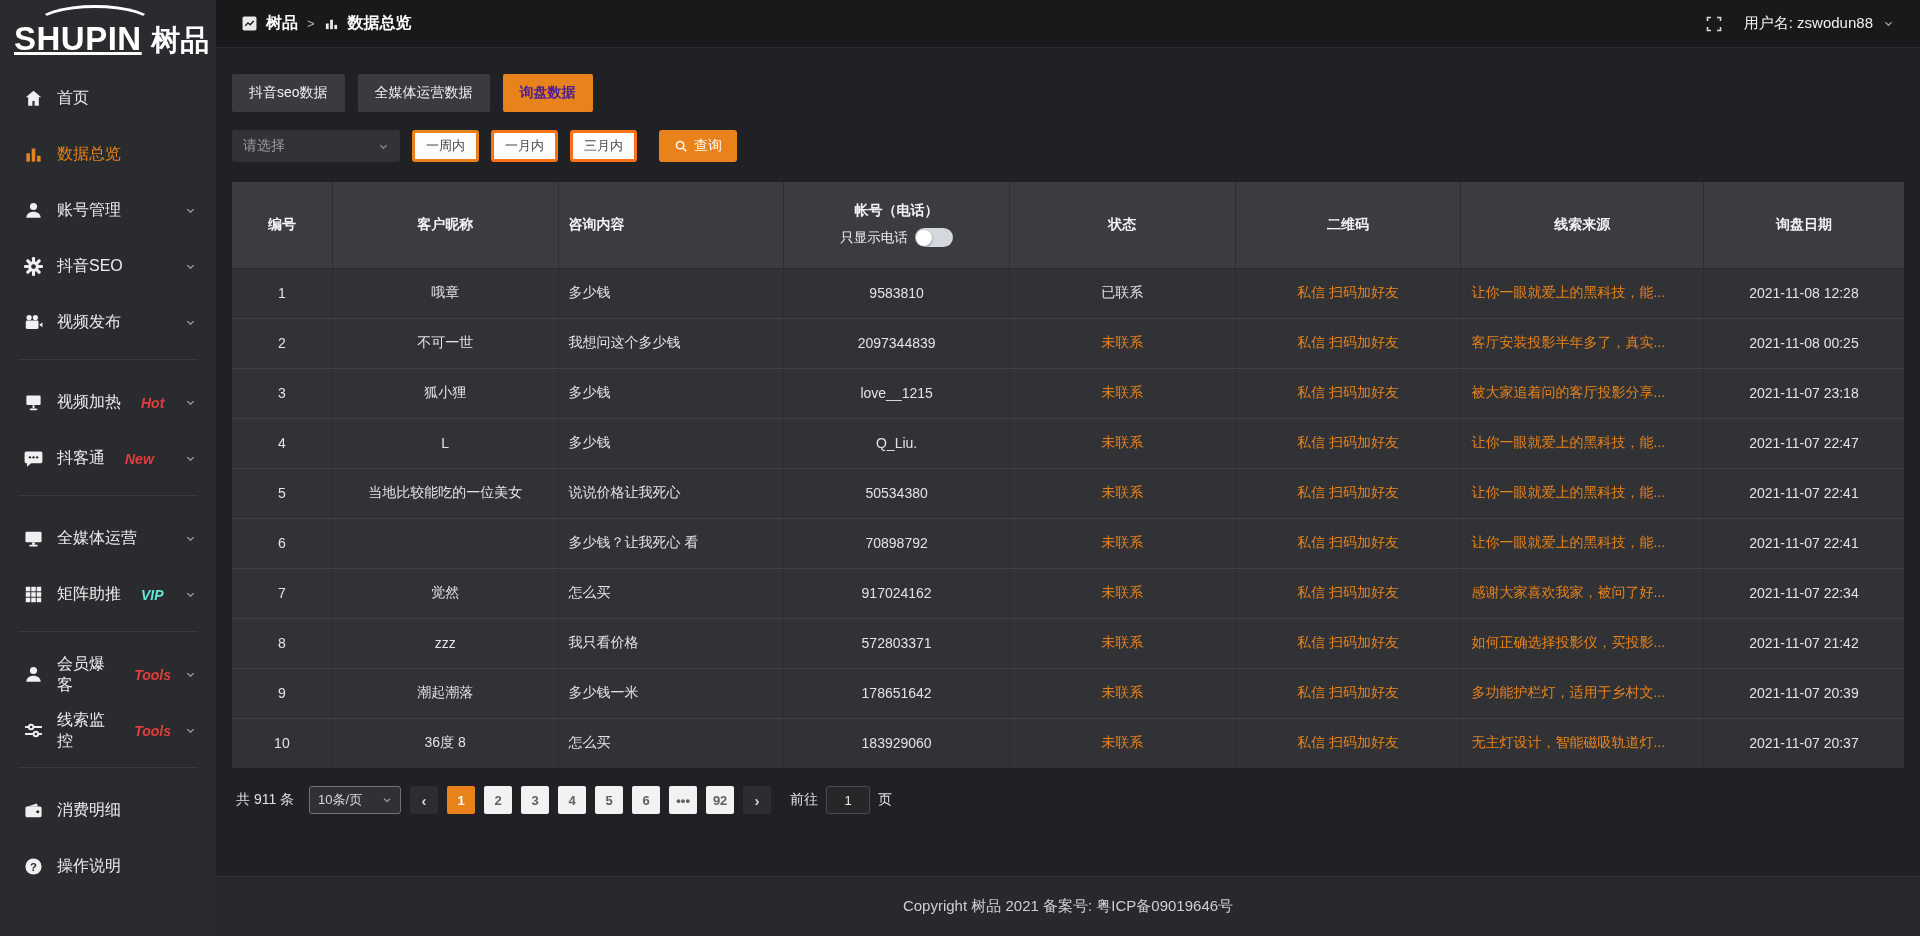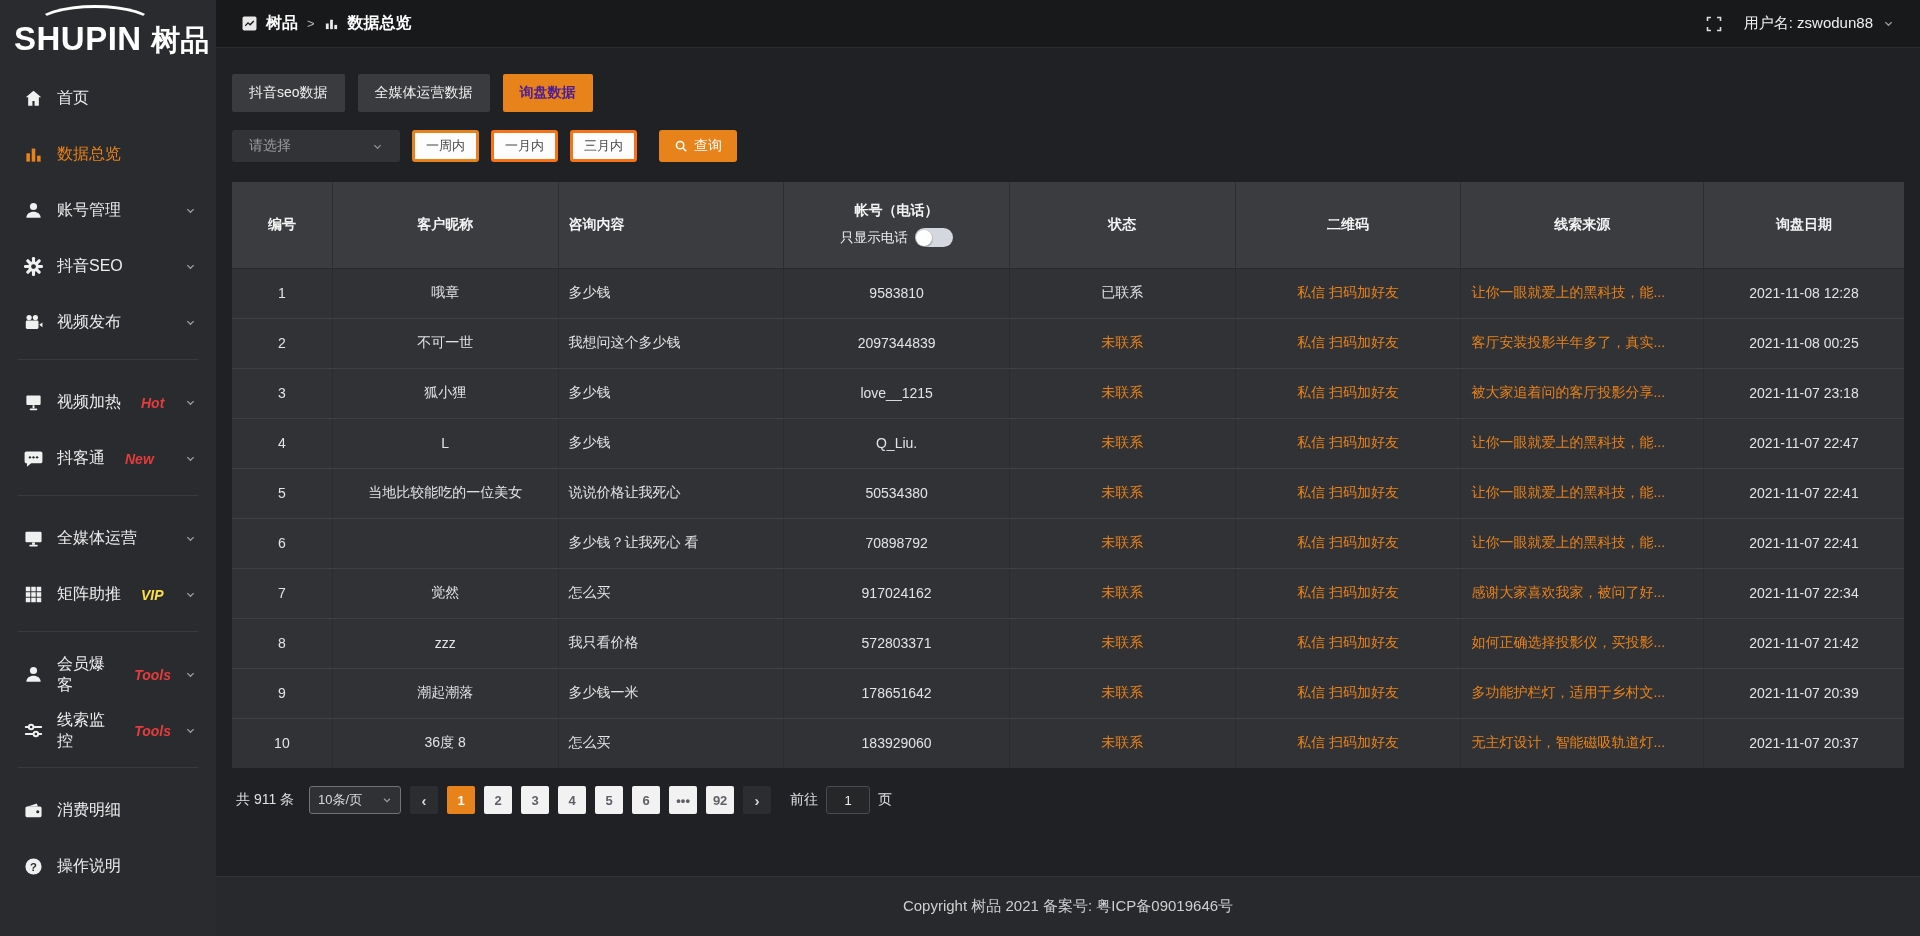--- a/index.html
+++ b/index.html
@@ -6,21 +6,21 @@
   html,body { width:1920px; height:936px; }
   body { font-family:"Liberation Sans","DejaVu Sans",sans-serif; background:#202124; color:#e8e8e8; overflow:hidden; }
   :root { --accent:#e8821a; --side-bg:#2a2b2e; }
   .app { display:flex; width:1920px; height:936px; }
 
   
   .sidebar { width:216px; flex-shrink:0; background:var(--side-bg); height:100%; }
   .logo { position:relative; height:58px; padding:20px 0 0 14px; white-space:nowrap; }
   .logo-arc { position:absolute; left:36px; top:5px; width:118px; height:38px;
               border:3px solid #fff; border-color:#fff transparent transparent transparent; border-radius:50%; }
-  .logo-en { font-size:33px; font-weight:800; color:#fff; letter-spacing:0.5px; }
+  .logo-en { font-size:33px; font-weight:800; color:#fff; letter-spacing:0.5px;text-decoration:underline; }
   .logo-cn { font-size:29px; font-weight:800; color:#fff; margin-left:5px; }
   .side-nav { margin-top:16px; }
   .side-item { height:49px; margin-bottom:7px; padding:0 20px 0 24px; display:flex; align-items:center; gap:14px;
                font-size:16px; color:#ececec; cursor:pointer; }
   .side-item .s-icon { width:19px; height:19px; display:inline-flex; color:#f0f0f0; flex-shrink:0; }
   .side-item .s-icon svg { width:100%; height:100%; }
   .side-item.active, .side-item.active .s-icon { color:var(--accent); }
   .s-badge { font-size:14px; font-weight:bold; font-style:italic; margin-left:6px; }
   .s-chev { margin-left:auto; color:#9a9b9e; display:inline-flex; }
   .side-divider { height:1px; background:#3a3b3e; margin:12px 18px 18px 18px; }
@@ -40,21 +40,21 @@
 
   
   .tabs-row { display:flex; gap:13px; }
   .tab { padding:10px 17px; background:#3a3b3e; color:#f0f0f0; font-size:14px; border:none; border-radius:2px; cursor:pointer;
          font-family:inherit; }
   .tab.active { background:var(--accent); color:#4c1d95; font-weight:bold; }
 
   
   .filter-row { margin-top:18px; display:flex; align-items:center; gap:12px; }
   .select { width:168px; height:32px; background:#323337; border-radius:3px; color:#9a9b9e; font-size:14px;
-            display:flex; align-items:center; justify-content:space-between; padding:0 17px; cursor:pointer; }
+            display:flex; align-items:center; justify-content:space-between; padding:0 11px; cursor:pointer; }
   .select .s-chev { color:#8a8b8e; }
   .pbtn { height:32px; min-width:52px; padding:0 11px; background:#fdfdfd; color:#4a4a4a; border:3px solid #f97316;
           border-radius:3px; font-size:13px; cursor:pointer; font-family:inherit; }
   .pbtn.active { border-color:var(--accent); }
   .search-btn { height:32px; padding:0 15px; margin-left:10px; background:var(--accent); color:#fff; border:none;
                 border-radius:3px; font-size:14px; display:flex; align-items:center; gap:6px; cursor:pointer; font-family:inherit;justify-content:space-between; }
   .search-btn .si { display:inline-flex; width:14px; height:14px; }
 
   
   .tbl-wrap { margin-top:20px; }
@@ -229,21 +229,21 @@
               <rect x="10.7" y="1.5" width="3.8" height="3.8"></rect>
               <rect x="1.5" y="6.1" width="3.8" height="3.8"></rect>
               <rect x="6.1" y="6.1" width="3.8" height="3.8"></rect>
               <rect x="10.7" y="6.1" width="3.8" height="3.8"></rect>
               <rect x="1.5" y="10.7" width="3.8" height="3.8"></rect>
               <rect x="6.1" y="10.7" width="3.8" height="3.8"></rect>
               <rect x="10.7" y="10.7" width="3.8" height="3.8"></rect>
             </svg>
           </span>
           <span class="s-label">矩阵助推</span>
-          <span class="s-badge" style="color:#fde047">VIP</span>
+          <span class="s-badge" style="color:#5eead4">VIP</span>
           <span class="s-chev">
             <svg width="11" height="11" viewBox="0 0 12 12" fill="none" stroke="currentColor" stroke-width="1.5">
               <path d="M2.5 4.5 6 8l3.5-3.5"></path>
             </svg>
           </span>
         </div>
         <div class="side-divider"></div>
         <div class="side-item">
           <span class="s-icon">
             <svg viewBox="0 0 16 16" fill="currentColor">

